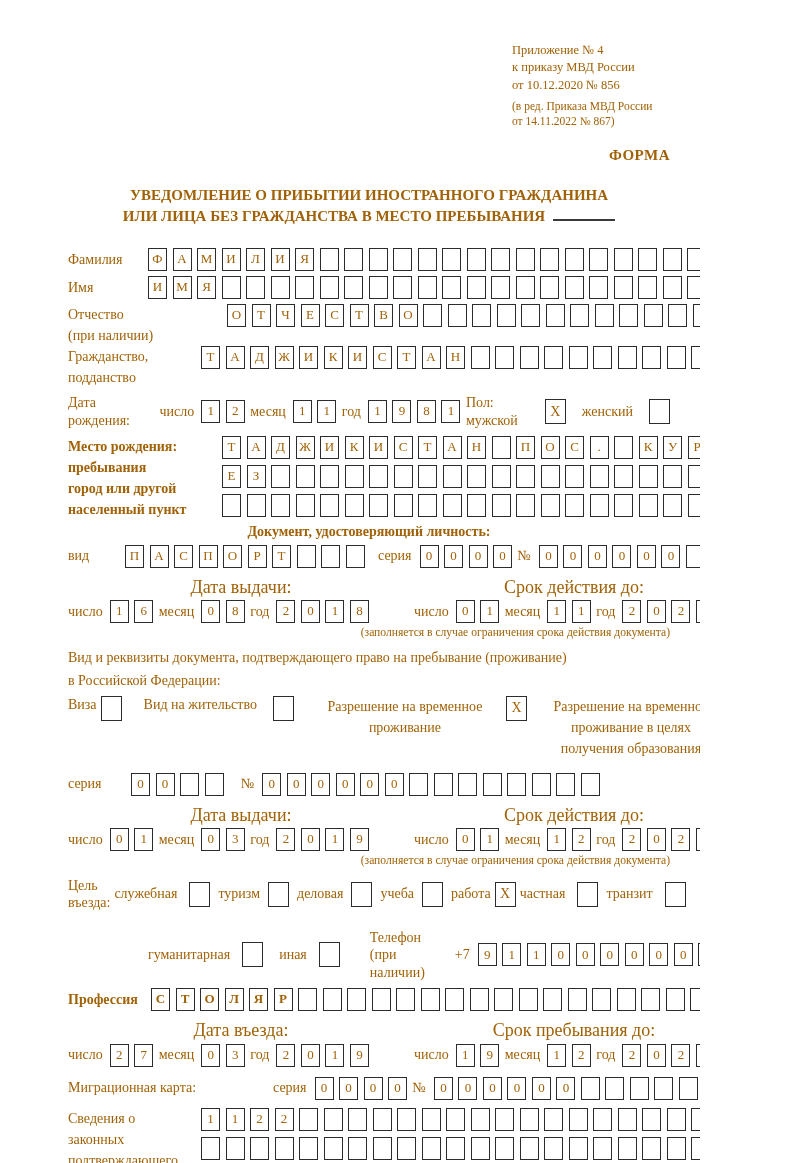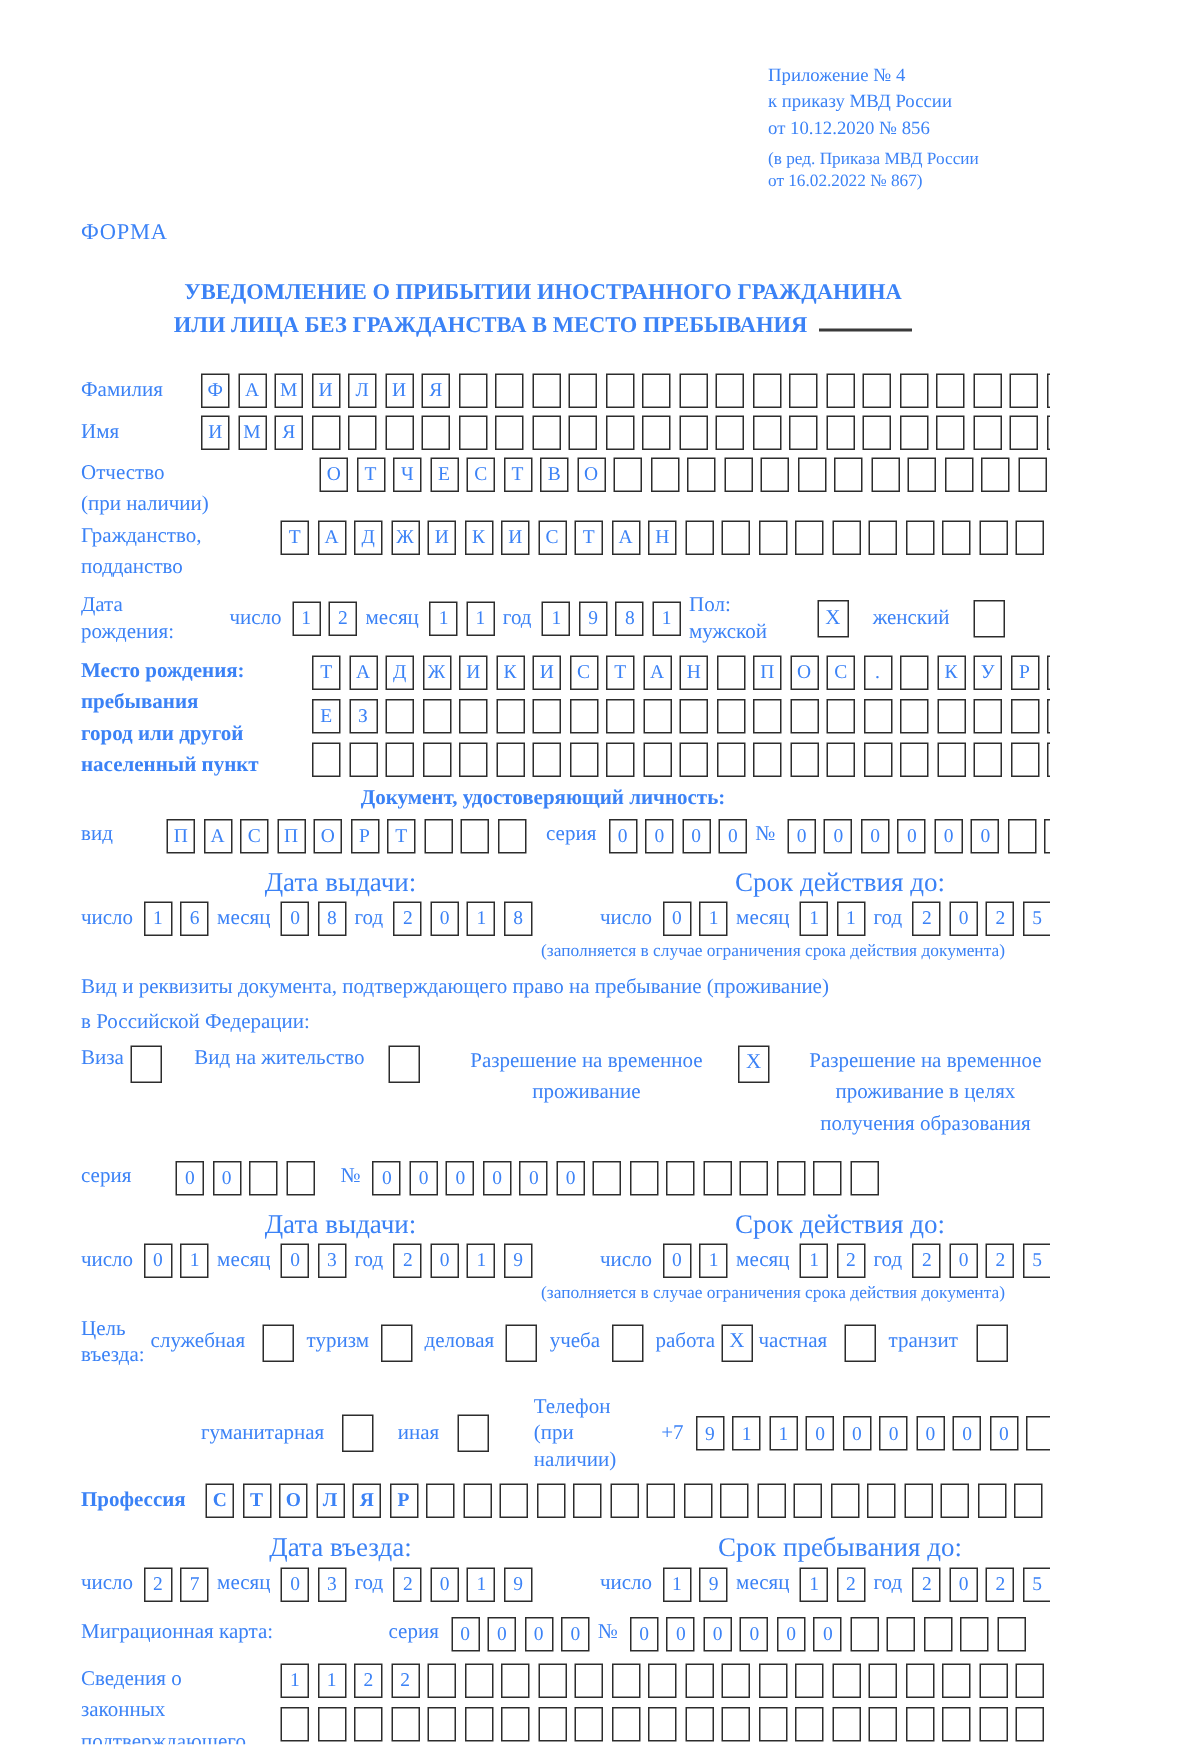--- a/index.html
+++ b/index.html
@@ -1,39 +1,39 @@
 <!DOCTYPE html>
 <html><head>
 <meta charset="utf-8">
 <style>
   html,body{margin:0;padding:0;background:#fff;}
   .page{
     width:700px;height:1163px;box-sizing:border-box;position:relative;
-    padding:42px 30px 0 54px;
+    padding:42px 30px 0 68px;
     font-family:"Liberation Serif","DejaVu Serif",serif;
-    color:#3b82f6;font-size:14px;line-height:1.25;overflow:hidden;background:#fff;
+    color:#a16207;font-size:14px;line-height:1.25;overflow:hidden;background:#fff;
   }
   
   .boxes{display:inline-flex;flex-wrap:nowrap;flex:none;}
   .box{
     display:inline-flex;align-items:center;justify-content:center;flex:none;
     width:19px;height:23px;box-sizing:border-box;border:1.6px solid #2c2c2c;
     margin-right:5.5px;font-size:13px;font-family:"Liberation Serif",serif;background:#fff;
   }
   .cbox{
     display:inline-flex;align-items:center;justify-content:center;flex:none;
     width:21px;height:25px;box-sizing:border-box;border:1.6px solid #2c2c2c;
     font-size:14px;background:#fff;
   }
   .row{display:flex;align-items:center;}
   .align-top{align-items:flex-start;}
   
   .appendix{width:152px;margin-left:auto;margin-right:6px;font-size:12.5px;line-height:1.38;}
   .edition{margin-top:5px;font-size:11.5px;line-height:1.35;}
-  .forma{text-align:left;font-weight:normal;font-size:15px;letter-spacing:.5px;margin:16px 16px 0 0;}
+  .forma{text-align:right;font-weight:bold;font-size:15px;letter-spacing:.5px;margin:16px 0 0 0;}
   .title{margin-top:20px;text-align:center;font-weight:bold;font-size:15px;line-height:1.45;}
   .tunder{display:inline-block;width:62px;height:13px;border-bottom:2.5px solid #3a3a3a;margin-left:8px;}
   .s1{margin-top:26px;text-align:center;font-weight:bold;font-size:13.6px;}
   
   .frow{margin-top:5px;}
   .w80{width:80px;flex:none;}
   .w133{width:133px;flex:none;}
   .w154{width:154px;flex:none;font-weight:bold;}
   .w159{width:159px;flex:none;}
   .w83{width:83px;flex:none;}
@@ -59,21 +59,21 @@
 <body>
 
 <div class="page">
 
   <div class="appendix">
     <div>Приложение № 4</div>
     <div>к приказу МВД России</div>
     <div>от 10.12.2020 № 856</div>
     <div class="edition">
       <div>(в ред. Приказа МВД России</div>
-      <div>от 16.02.2022 № 867)</div>
+      <div>от 14.11.2022 № 867)</div>
     </div>
   </div>
   <div class="forma">ФОРМА</div>
 
   <div class="title">
     <div>УВЕДОМЛЕНИЕ О ПРИБЫТИИ ИНОСТРАННОГО ГРАЖДАНИНА</div>
     <div><span>ИЛИ ЛИЦА БЕЗ ГРАЖДАНСТВА В МЕСТО ПРЕБЫВАНИЯ</span><span class="tunder"></span></div>
   </div>
 
 

